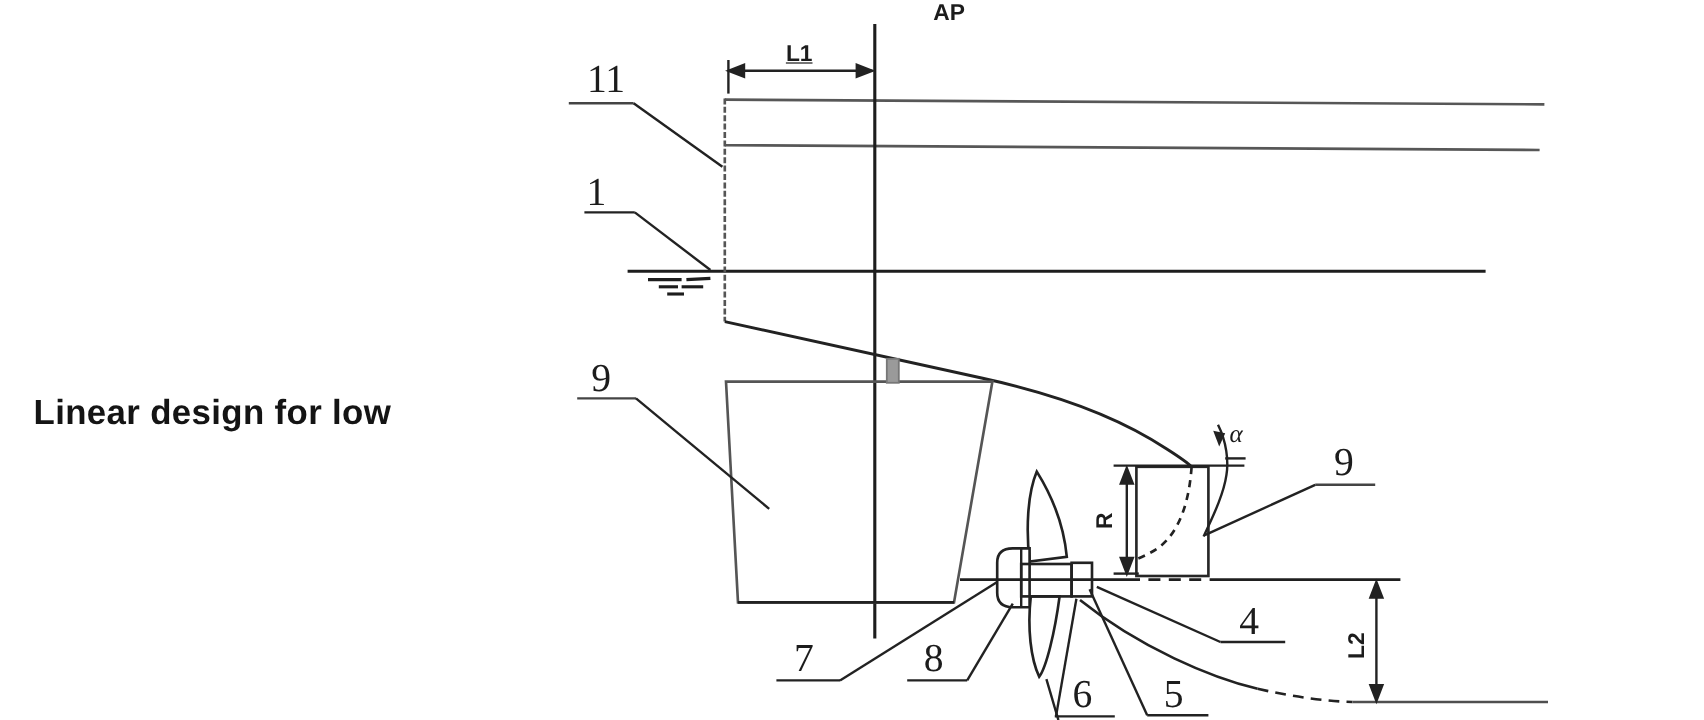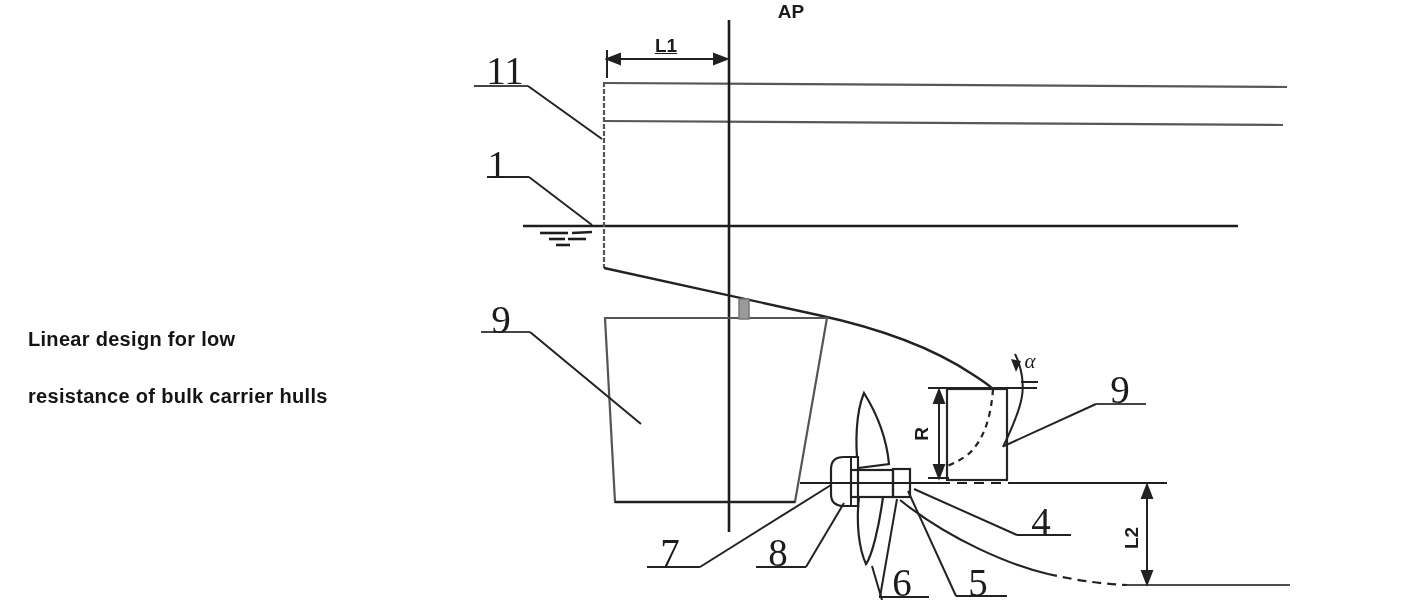--- a/index.html
+++ b/index.html
@@ -1,24 +1,24 @@
 <!DOCTYPE html>
 <html><head>
 <meta charset="utf-8">
 <style>
   html,body{margin:0;padding:0;background:#ffffff;}
   .stage{position:relative;width:1420px;height:600px;background:#ffffff;overflow:hidden;
          font-family:"Liberation Sans",sans-serif;}
   svg.linework{position:absolute;left:0;top:0;}
   .lbl{position:absolute;color:#1c1c1c;line-height:1;white-space:nowrap;}
-  .callout{font-family:"Liberation Serif",serif;font-size:39px;transform:translateX(-50%);}
+  .callout{font-family:"Liberation Serif",serif;font-size:33px;transform:translateX(-50%);}
   .dim{font-family:"Liberation Sans",sans-serif;font-size:19px;font-weight:700;transform:translateX(-50%);}
   .rot{transform:translate(-50%,-50%) rotate(-90deg);}
   .alpha{font-family:"Liberation Serif",serif;font-style:italic;font-size:21px;transform:translateX(-50%);}
-  .caption-line{position:absolute;left:28px;font-weight:700;font-size:20px;color:#141414;letter-spacing:.3px;}
+  .caption-line{position:absolute;left:28px;font-weight:700;font-size:29px;color:#141414;letter-spacing:.3px;}
 </style>
 </head>
 <body>
 
 <div class="stage">
 
   <svg class="linework" width="1420" height="600" viewBox="0 0 1420 600">
 
     <g stroke="#454545" stroke-width="2.2" opacity="0.9">
       <line x1="604" y1="83" x2="1287" y2="87"></line>
@@ -137,21 +137,20 @@
         <line x1="1017" y1="535" x2="914" y2="489"></line>
       </g>
       <g>
         <line x1="1096" y1="404" x2="1146" y2="404" stroke="#444444"></line>
         <line x1="1096" y1="404" x2="1004" y2="446"></line>
       </g>
     </g>
   </svg>
 
   <div class="caption-line" style="top:328px;">Linear design for low</div>
-  <div class="caption-line" style="top:385px;">resistance of bulk carrier hulls</div>
 
   <div class="lbl dim" style="left:758px;top:2px;margin-left:33px;">AP</div>
   <div class="lbl dim" style="left:666px;top:36px;text-decoration:underline;">L1</div>
   <div class="lbl dim rot" style="left:921px;top:434px;">R</div>
   <div class="lbl dim rot" style="left:1131px;top:538px;">L2</div>
   <div class="lbl alpha" style="left:1030px;top:351px;">α</div>
 
   <div class="lbl callout" style="left:505px;top:51px;">11</div>
   <div class="lbl callout" style="left:497px;top:145px;">1</div>
   <div class="lbl callout" style="left:501px;top:300px;">9</div>

